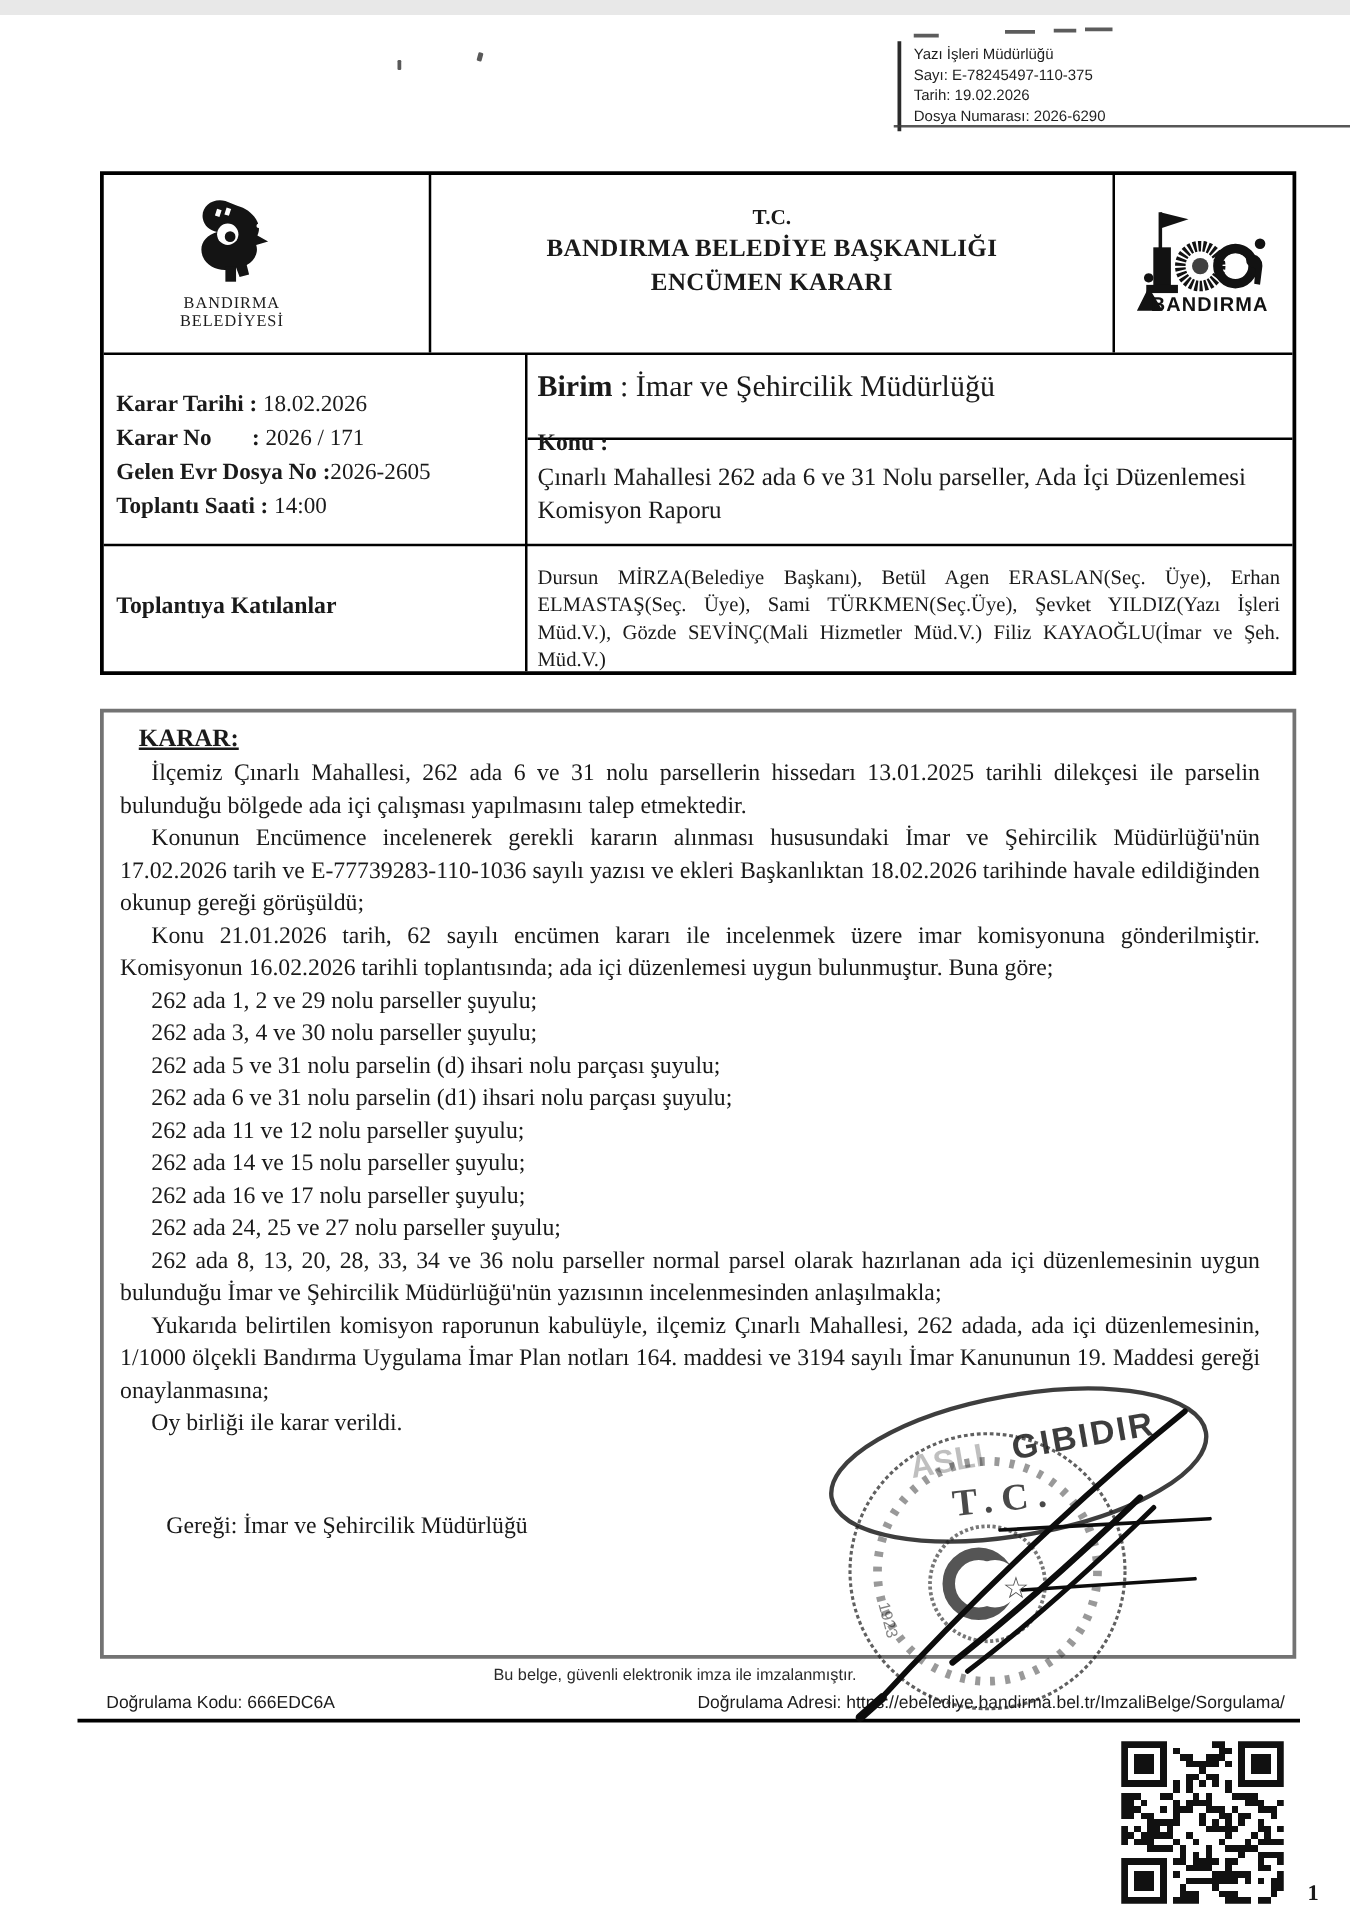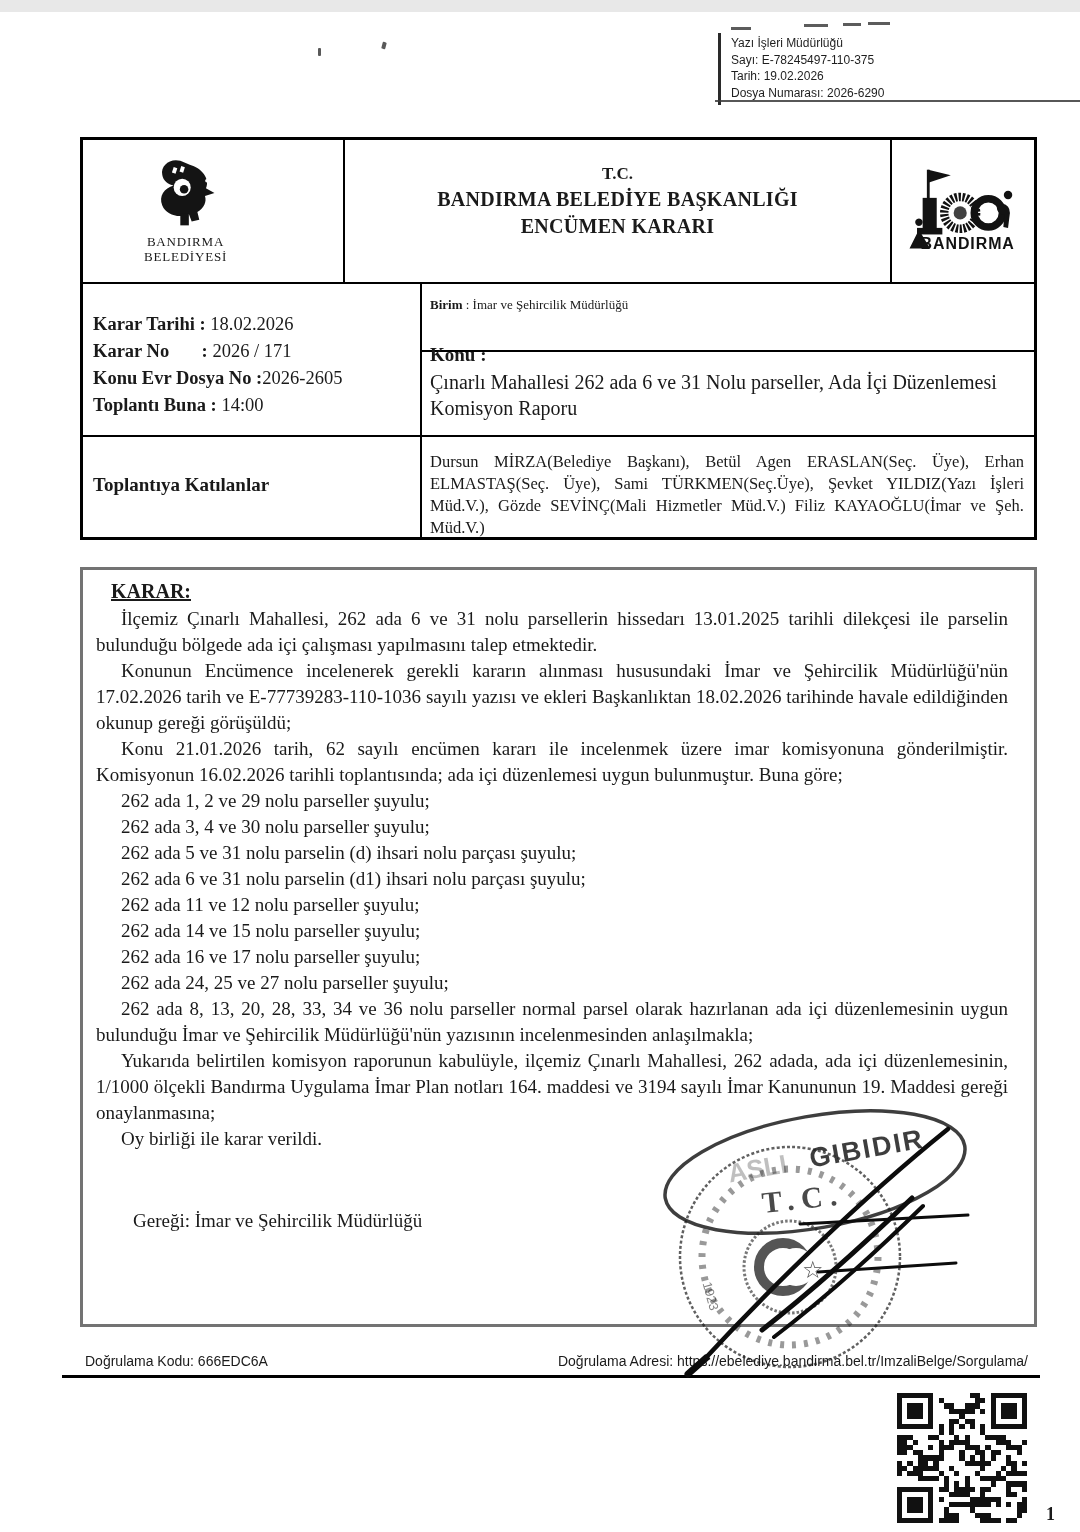--- a/index.html
+++ b/index.html
@@ -32,21 +32,21 @@
   .cell{position:absolute;box-sizing:border-box;}
   .cell-logo-left{left:0;top:0;width:260px;height:142px;display:flex;flex-direction:column;align-items:center;justify-content:center;padding-right:55px;}
   .logo-caption{font-size:13px;letter-spacing:.8px;line-height:15px;text-align:center;margin-top:2px;}
   .cell-title{left:262px;top:0;width:545px;height:142px;text-align:center;padding-top:22px;}
   .title-tc{font-weight:bold;font-size:17px;line-height:24px;}
   .title-main{font-weight:bold;font-size:20px;line-height:27px;letter-spacing:.3px;}
   .cell-logo-right{left:809px;top:0;width:142px;height:142px;display:flex;align-items:center;justify-content:center;}
   .cell-meta{left:0;top:144px;width:337px;height:151px;padding:27px 0 0 10px;font-size:18.5px;line-height:27px;border-radius:27px;}
   .meta-row{white-space:pre;}
   .meta-row b{font-weight:bold;}
-  .cell-birim{left:339px;top:144px;width:612px;height:66px;padding:13px 8px 0 8px;font-size:13px;}
+  .cell-birim{left:339px;top:144px;width:612px;height:66px;padding:13px 8px 0 8px;font-size:24px;}
   .cell-konu{left:339px;top:200px;width:612px;height:83px;padding:4px 14px 0 8px;}
   .konu-label{font-size:19px;font-weight:bold;}
   .konu-text{font-size:20px;line-height:26px;margin-top:3px;}
   .cell-katilanlar-label{left:0;top:297px;width:337px;height:100px;padding:37px 0 0 10px;font-size:19px;font-weight:bold;}
   .cell-participants{left:339px;top:297px;width:612px;height:100px;padding:14px 10px 0 8px;font-size:16.5px;line-height:22px;text-align:justify;}
 
   
   .decision{
     position:absolute;left:80px;top:555px;width:957px;height:760px;
     border:3px solid #737373;box-sizing:border-box;
@@ -135,22 +135,22 @@
           <path d="M107,42 q8,2 8,10 l-2,16 -5,-1 1,-13 q-8,-1 -8,-8 Z" stroke="none"></path>
           <path d="M18,66 a4,4 0 1,1 0.1,0 M18,70 L8,90 L30,90 Z" stroke="none"></path>
         </g>
         <text x="70" y="90" text-anchor="middle" font-family="Liberation Sans, sans-serif" font-weight="bold" font-size="17" fill="#121212" letter-spacing="1">BANDIRMA</text>
       </svg>
     </div>
 
     <div class="cell cell-meta">
       <div class="meta-row"><b>Karar Tarihi :</b><span> 18.02.2026</span></div>
       <div class="meta-row"><b>Karar No       :</b><span> 2026 / 171</span></div>
-      <div class="meta-row"><b>Konu Evr Dosya No :</b><span>2026-2605</span></div>
-      <div class="meta-row"><b>Toplantı Buna :</b><span> 14:00</span></div>
+      <div class="meta-row"><b>Gelen Evr Dosya No :</b><span>2026-2605</span></div>
+      <div class="meta-row"><b>Toplantı Saati :</b><span> 14:00</span></div>
     </div>
 
     <div class="cell cell-birim">
       <b>Birim</b><span> : İmar ve Şehircilik Müdürlüğü</span>
     </div>
 
     <div class="cell cell-konu">
       <div class="konu-label">Konu :</div>
       <div class="konu-text">Çınarlı Mahallesi 262 ada 6 ve 31 Nolu parseller, Ada İçi Düzenlemesi Komisyon Raporu</div>
     </div>
@@ -200,20 +200,21 @@
         <path d="M50,272 C 120,196 210,108 298,37" stroke-width="4.5"></path>
         <path d="M112,238 C 158,202 214,152 262,106" stroke-width="5"></path>
         <path d="M124,245 C 170,210 226,160 273,114" stroke-width="4"></path>
         <path d="M150,132 L 318,123" stroke-width="3"></path>
         <path d="M168,180 L 306,171" stroke-width="3"></path>
         <path d="M38,282 L 56,266" stroke-width="7"></path>
       </g>
     </svg>
   </div>
 
+  <div class="esign">Bu belge, güvenli elektronik imza ile imzalanmıştır.</div>
   <div class="vcode">Doğrulama Kodu: 666EDC6A</div>
   <div class="vaddr">Doğrulama Adresi: https://ebelediye.bandirma.bel.tr/ImzaliBelge/Sorgulama/</div>
   <div class="footer-rule"></div>
 
   <div class="qr">
     <svg id="qr-svg" width="130" height="130" viewBox="0 0 25 25" shape-rendering="crispEdges">
         <rect x="0" y="0" width="1" height="1" fill="#111"></rect>
         <rect x="1" y="0" width="1" height="1" fill="#111"></rect>
         <rect x="2" y="0" width="1" height="1" fill="#111"></rect>
         <rect x="3" y="0" width="1" height="1" fill="#111"></rect>

